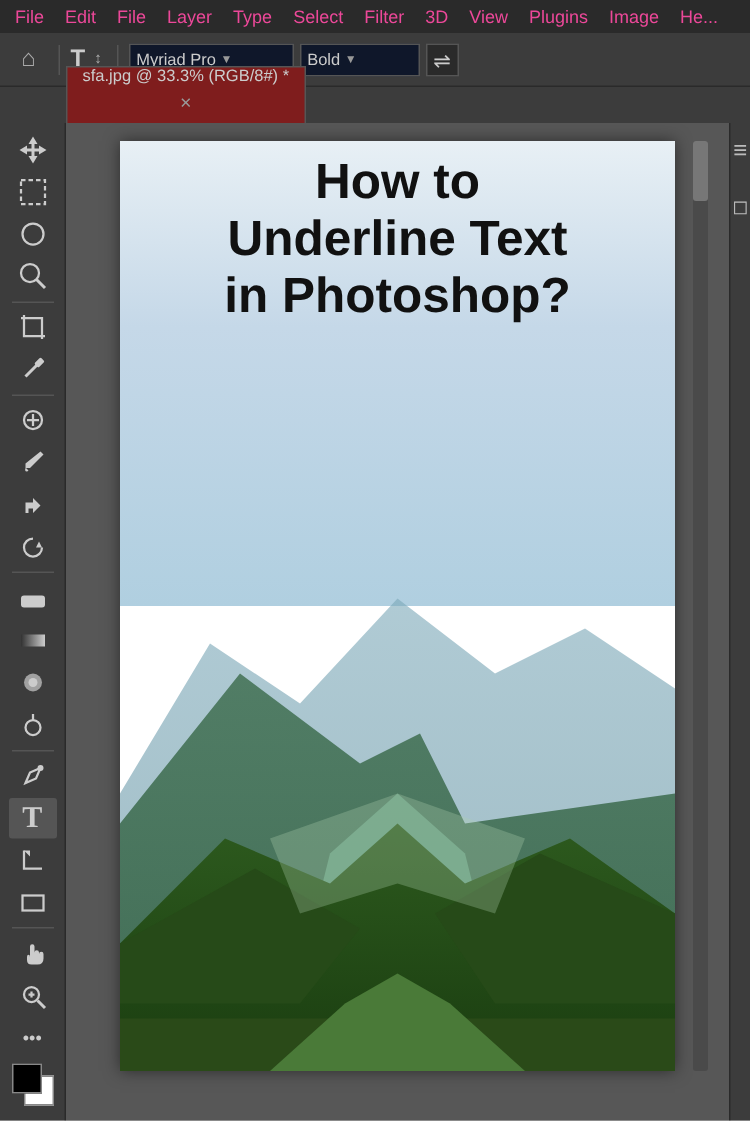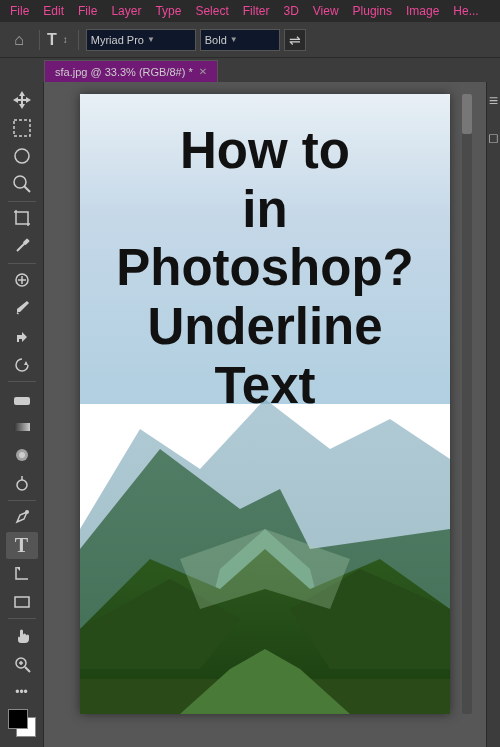--- a/index.html
+++ b/index.html
@@ -99,32 +99,33 @@
     
     #tab-bar {
       width: 100%;
       height: 24px;
       background: #3c3c3c;
       display: flex;
       align-items: flex-end;
       padding-left: 44px;
     }
     .tab {
-      height: 22px;
-      background: #701a75;
+      height: 38px;
+      background: #7f1d1d;
       color: #ccc;
       font-size: 11px;
       padding: 0 10px;
       display: flex;
       align-items: center;
       gap: 6px;
       cursor: pointer;
       border-top: 1px solid #555;
       border-left: 1px solid #555;
       border-right: 1px solid #555;
+      flex-direction: column;
     }
     .tab-close {
       color: #999;
       font-size: 10px;
       cursor: pointer;
     }
 
     
     #main-layout {
       display: flex;
@@ -192,26 +193,26 @@
       top: 0;
       left: 0;
       width: 100%;
       height: 50%;
       background: linear-gradient(to bottom, #e8f0f5 0%, #c5d8e8 40%, #b0cfe0 100%);
     }
 
     
     .canvas-title {
       position: absolute;
-      top: 28px;
+      top: 8px;
       left: 0;
       width: 100%;
       text-align: center;
       font-family: 'Arial', sans-serif;
-      font-size: 51px;
+      font-size: 33px;
       font-weight: bold;
       color: #111;
       line-height: 1.15;
       padding: 0 20px;
       z-index: 10;
     }
 
     
     #canvas-scrollbar {
       position: absolute;
@@ -495,22 +496,22 @@
 
         <rect x="0" y="430" width="370" height="35" fill="#2a4a18"></rect>
 
         <polygon points="100,465 150,420 185,400 220,420 270,465" fill="#4a7a38"></polygon>
 
         <polygon points="100,310 185,280 270,310 250,360 185,340 120,360" fill="#b0d0b0" opacity="0.3"></polygon>
       </svg>
 
       <div class="canvas-title">
         <span style="display:block;">How to</span>
+        <span style="display:block;">Underline Text</span>
         <span style="display:block;">in Photoshop?</span>
-        <span style="display:block;">Underline Text</span>
       </div>
     </div>
 
     <div id="canvas-scrollbar">
       <div id="canvas-scrollbar-thumb"></div>
     </div>
   </div>
 
   <div id="right-icons">
     <div class="right-icon" style="writing-mode:horizontal-tb; font-size:16px; color:#bbb;">≡</div>

